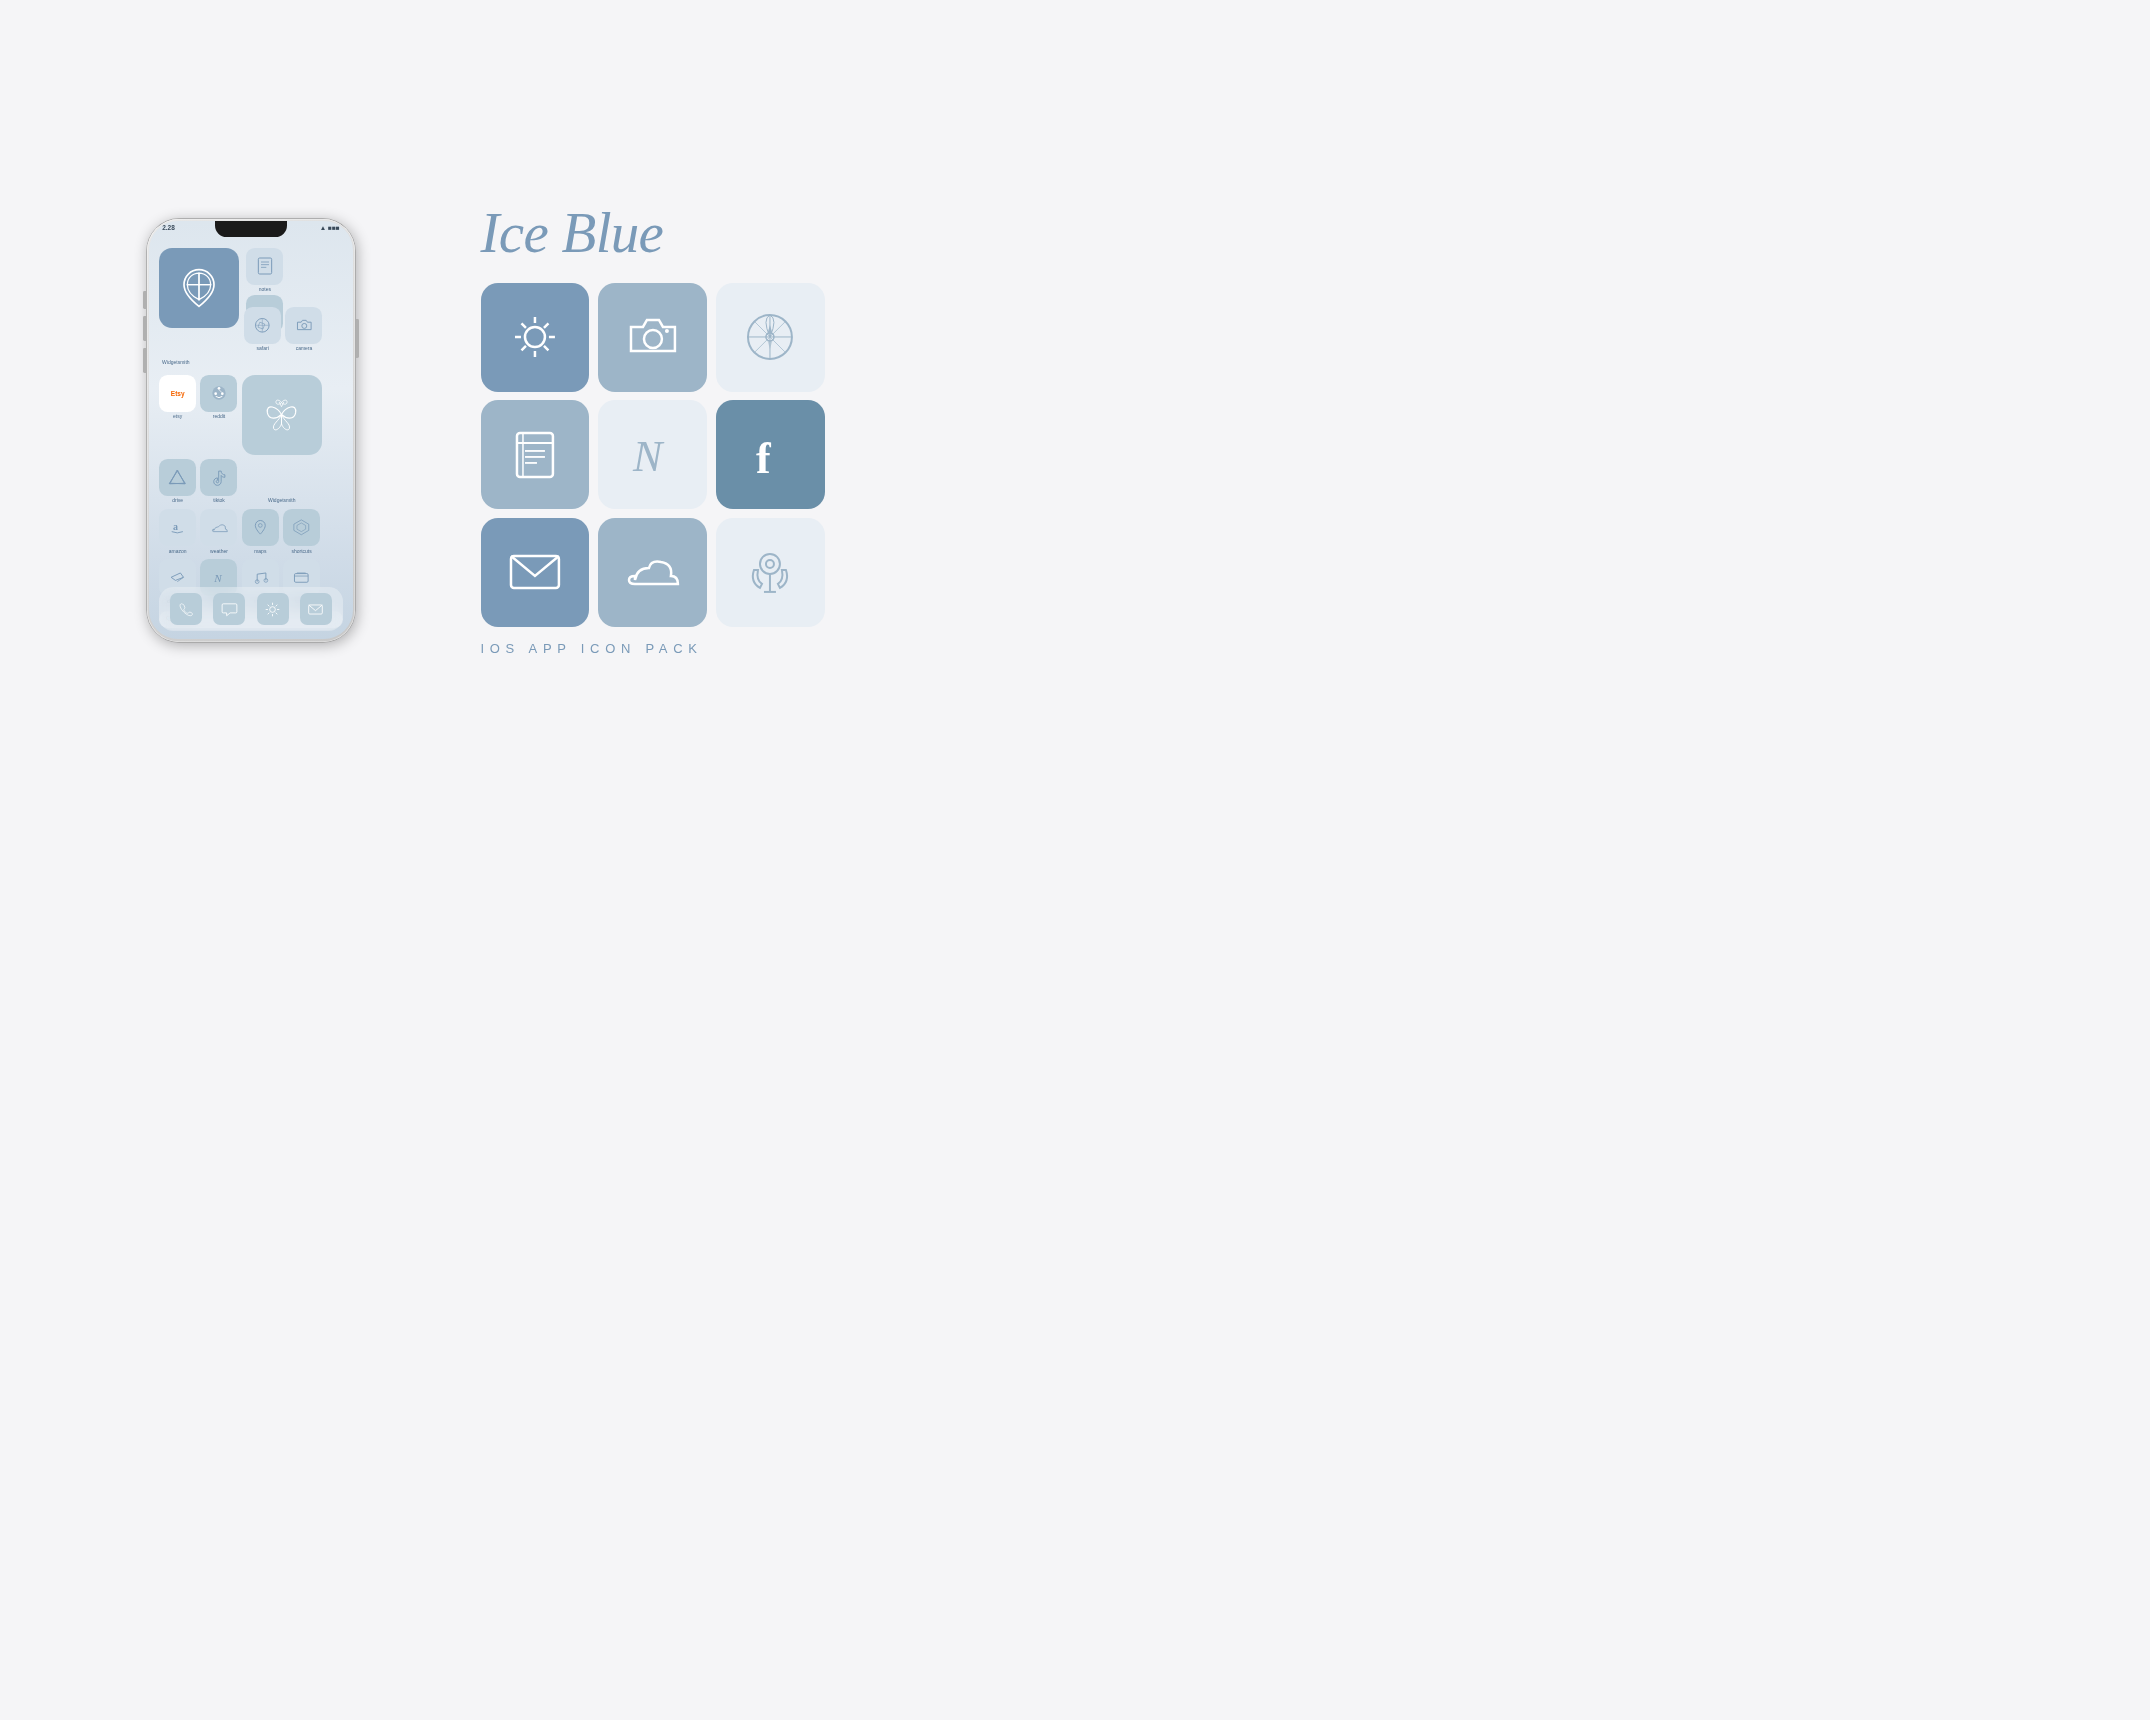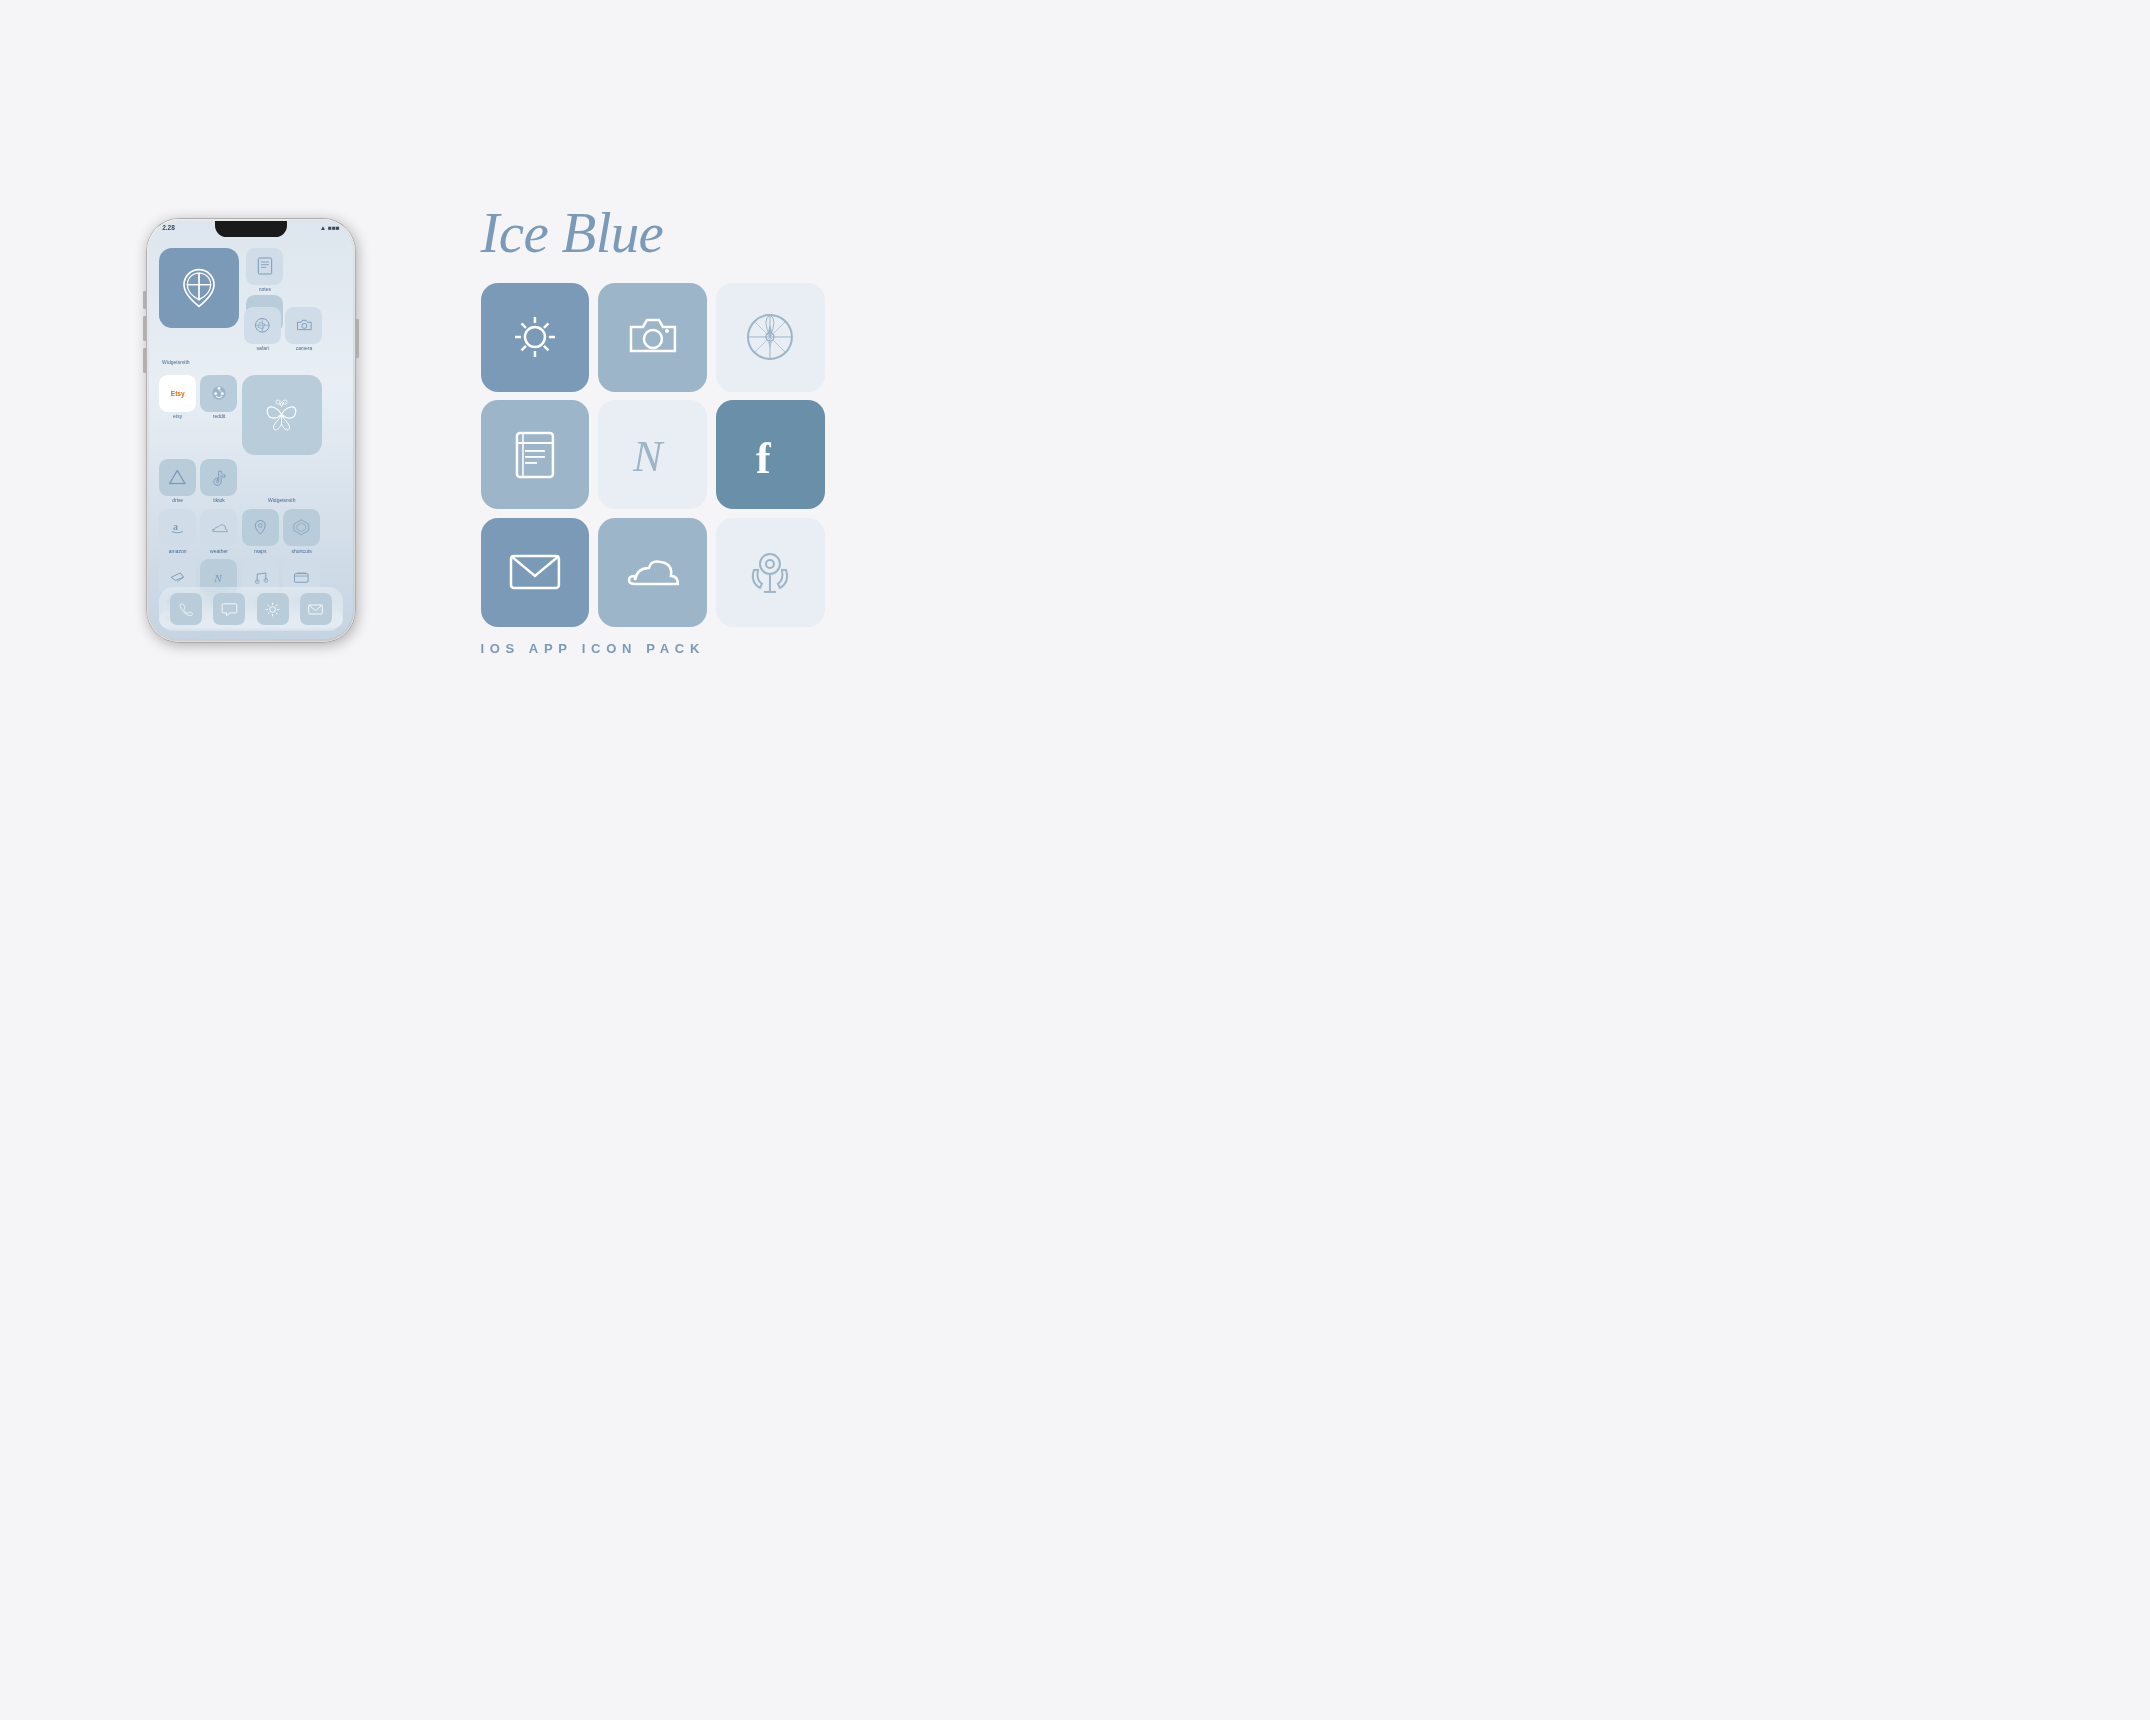--- a/index.html
+++ b/index.html
@@ -248,21 +248,21 @@
     .icon-tile svg {
       width: 55%;
       height: 55%;
     }
 
     
     .ios-pack-title {
       font-size: 13px;
       letter-spacing: 5.7px;
       color: #7a9ab8;
-      font-weight: 700;
+      font-weight: 400;
       margin-top: 14.3px;
       text-transform: uppercase;
     }
 
     
     .phone-button-left {
       position: absolute;
       left: -3.6px;
       top: 72px;
       width: 2.9px;

